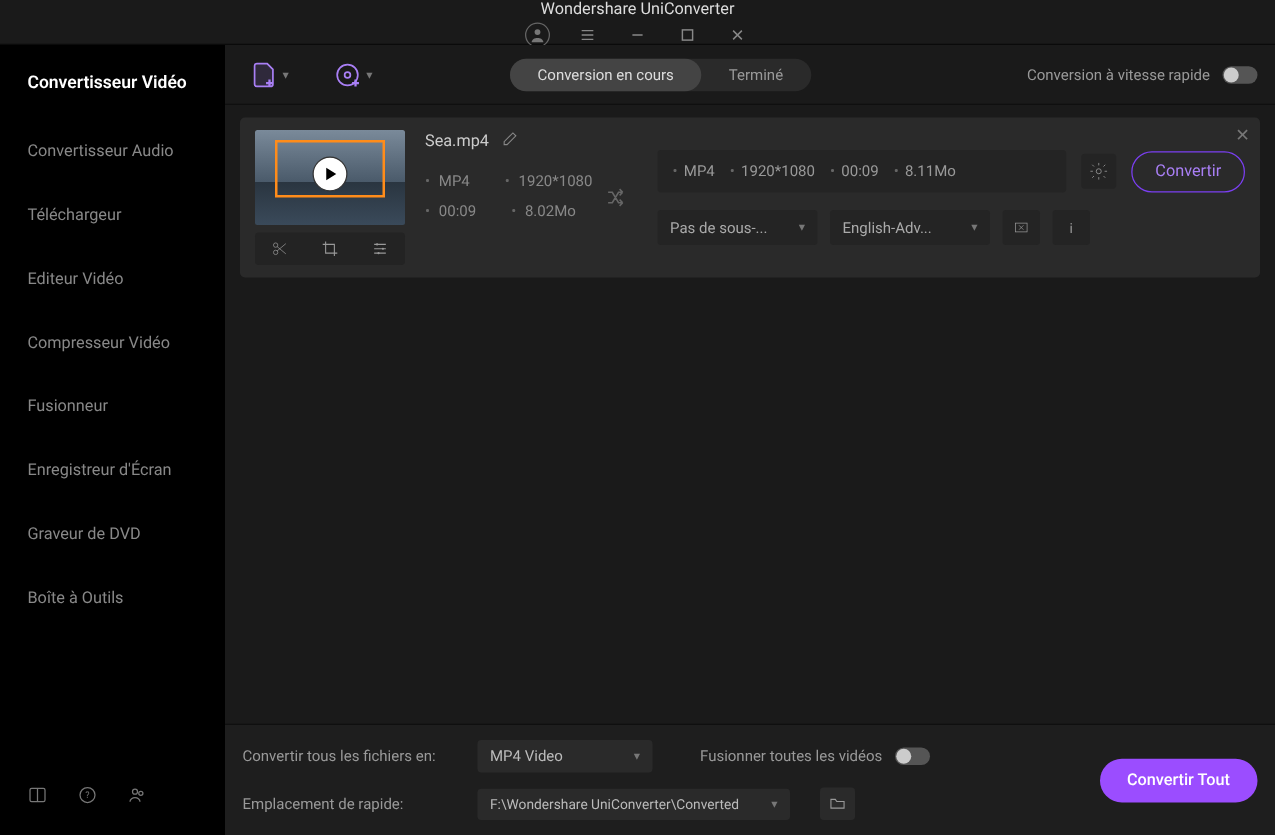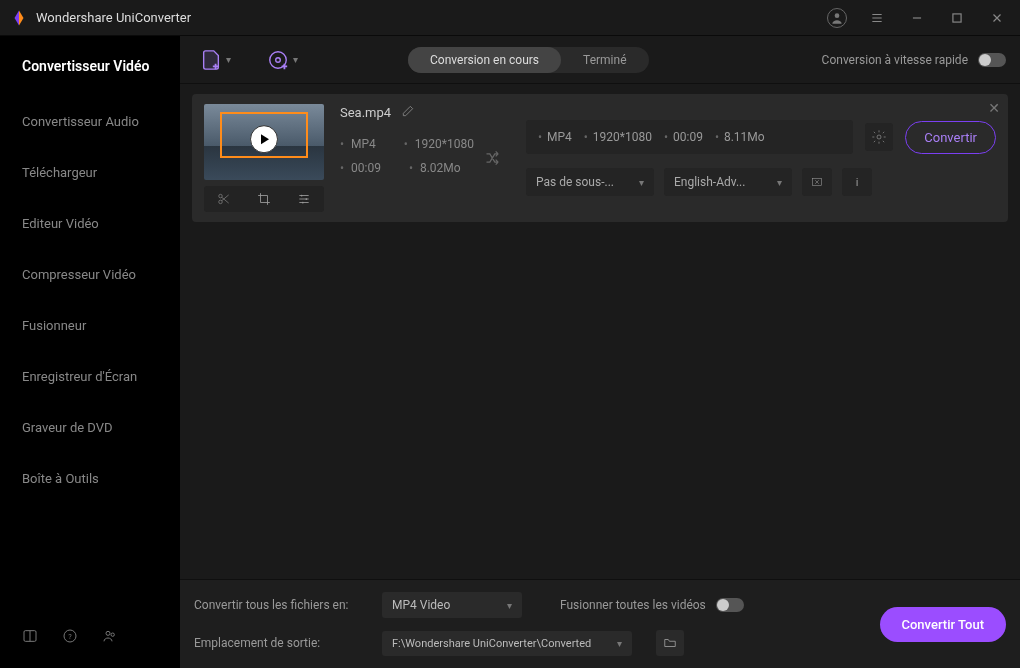--- a/index.html
+++ b/index.html
@@ -1,17 +1,17 @@
 <!DOCTYPE html>
 <html><head>
 <meta charset="utf-8">
 <style>
 * { margin: 0; padding: 0; box-sizing: border-box; font-family: -apple-system, BlinkMacSystemFont, "Segoe UI", Roboto, sans-serif; }
 body { background: #1a1a1a; color: #aaa; width: 1020px; height: 668px; overflow: hidden; display: flex; flex-direction: column; }
-.titlebar { height: 36px; background: #1a1a1a; display: flex; align-items: center; padding: 0 10px; border-bottom: 1px solid #0a0a0a; }
+.titlebar { height: 36px; background: #1a1a1a; display: flex; align-items: center; padding: 0 10px; border-bottom: 1px solid #0a0a0a; flex-direction: column; }
 .logo { width: 18px; height: 18px; margin-right: 8px; }
 .app-title { color: #ddd; font-size: 13px; flex: 1; }
 .title-controls { display: flex; align-items: center; gap: 14px; }
 .title-icon { width: 26px; height: 26px; display: flex; align-items: center; justify-content: center; color: #888; cursor: pointer; }
 .title-icon svg { width: 14px; height: 14px; }
 .avatar-circle { width: 20px; height: 20px; border: 1px solid #666; border-radius: 50%; display: flex; align-items: center; justify-content: center; }
 .main-row { display: flex; flex: 1; overflow: hidden; }
 .sidebar { width: 180px; background: #000000; display: flex; flex-direction: column; }
 .sidebar-item { padding: 18px 22px; color: #888; font-size: 13px; cursor: pointer; }
 .sidebar-item.active { background: #000; color: #fff; font-weight: 600; font-size: 14px; padding: 22px 22px; }
@@ -254,21 +254,21 @@
           <div class="footer-select">
               <span>MP4 Video</span>
               <span class="chev">▾</span>
             </div>
           <div class="merge-group">
             <span>Fusionner toutes les vidéos</span>
             <div class="toggle"></div>
           </div>
         </div>
         <div class="footer-row">
-          <div class="footer-label">Emplacement de sortie:</div>
+          <div class="footer-label">Emplacement de rapide:</div>
           <div class="footer-path">
               <span>F:\Wondershare UniConverter\Converted</span>
               <span class="chev">▾</span>
             </div>
           <div class="folder-btn">
               <svg width="14" height="14" viewBox="0 0 24 24">
                 <path stroke="#999" stroke-width="1.5" fill="none" d="M3 6h6l2 3h10v9H3z"></path>
               </svg>
             </div>
         </div>

